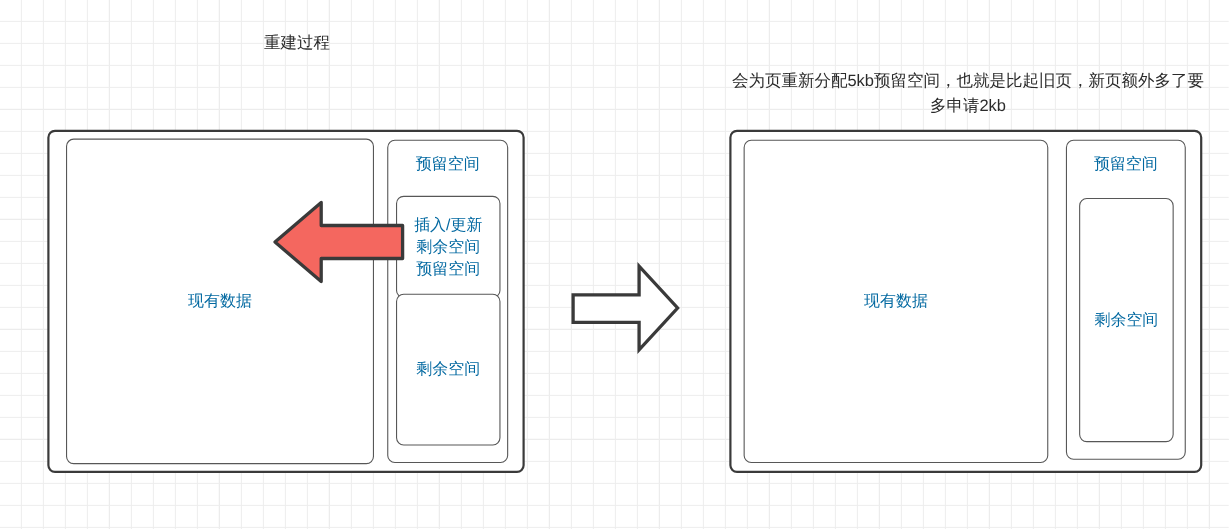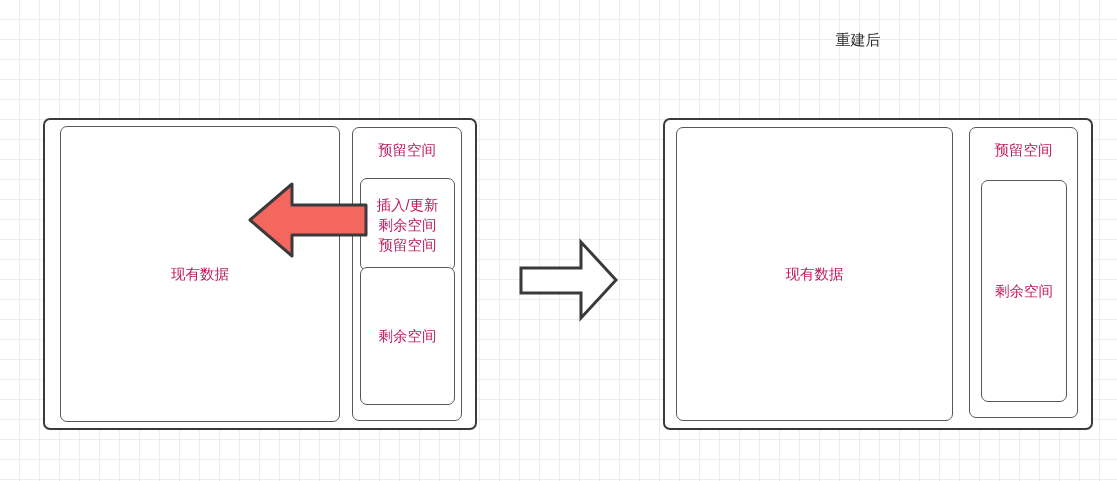--- a/index.html
+++ b/index.html
@@ -61,21 +61,21 @@
   }
   .box.thin {
     border: 1.6px solid #575757;
   }
   .box-label {
     position: absolute;
     left: 0;
     right: 0;
     text-align: center;
     font-size: 14.5px;
-    color: #be185d;
+    color: #0369a1;
     line-height: 20px;
     white-space: nowrap;
   }
   .box-label.multiline {
     white-space: normal;
   }
   .label-center {
     top: 50%;
     transform: translateY(-50%);
   }
@@ -87,20 +87,21 @@
   .arrow-svg {
     position: absolute;
     overflow: visible;
   }
 </style>
 </head>
 <body>
 
 <div id="canvas">
 
+  <div class="panel-title" style="left:175px; top:30px; width:190px;">重建过程</div>
 
 
   <div class="box" style="left:43px; top:118px; width:434px; height:312px;"></div>
 
   <div class="box thin" style="left:60px; top:126px; width:280px; height:296px;">
     <div class="box-label label-center">现有数据</div>
   </div>
 
   <div class="box thin" style="left:352px; top:127px; width:110px; height:294px;">
     <div class="box-label label-top">预留空间</div>
@@ -119,22 +120,22 @@
   </div>
 
   <svg class="arrow-svg" style="left:248px; top:180px;" width="120" height="80" viewBox="0 0 120 80">
     <polygon points="2,40 44,4 44,25 118,25 118,55 44,55 44,76" fill="#f4675f" stroke="#3a3a3a" stroke-width="3" stroke-linejoin="round"></polygon>
   </svg>
 
   <svg class="arrow-svg" style="left:519px; top:238px;" width="100" height="85" viewBox="0 0 100 85">
     <polygon points="2,30 62,30 62,4 97,42 62,80 62,55 2,55" fill="#ffffff" stroke="#3a3a3a" stroke-width="3" stroke-linejoin="miter"></polygon>
   </svg>
 
-  <div class="panel-title" style="left:788px; top:30px; width:140px;">重建后</div>
 
+  <div class="panel-caption" style="left:660px; top:62px; width:440px;">会为页重新分配5kb预留空间，也就是比起旧页，新页额外多了要多申请2kb</div>
 
   <div class="box" style="left:663px; top:118px; width:430px; height:312px;"></div>
 
   <div class="box thin" style="left:676px; top:127px; width:277px; height:294px;">
     <div class="box-label label-center">现有数据</div>
   </div>
 
   <div class="box thin" style="left:969px; top:127px; width:109px; height:291px;">
     <div class="box-label label-top">预留空间</div>
   </div>

